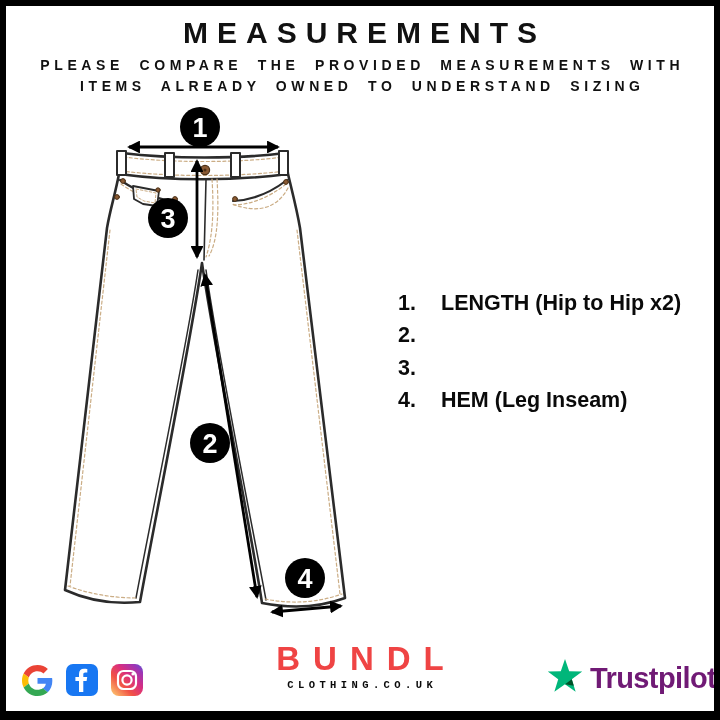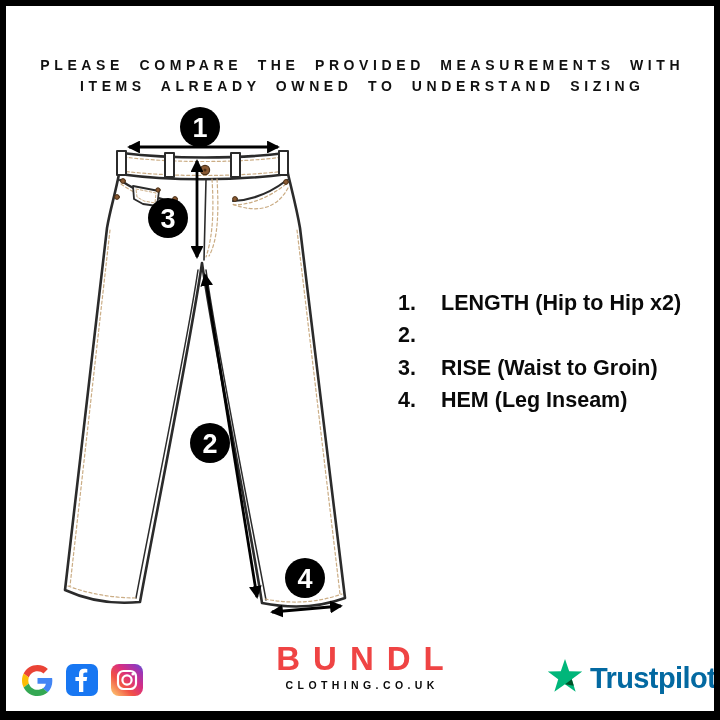--- a/index.html
+++ b/index.html
@@ -29,30 +29,31 @@
     font-size:21.5px;font-weight:700;color:#0a0a0a;
   }
   .legend li{display:flex;height:32.5px;align-items:center;}
   .lnum{width:43px;flex:0 0 43px;}
   .llbl{white-space:nowrap;}
   
   .social{position:absolute;left:22px;top:664px;display:flex;align-items:center;gap:13px;}
   .social svg{display:block;}
   .brand{position:absolute;left:0;right:0;top:641px;text-align:center;}
   .brand-name{font-size:33px;font-weight:800;letter-spacing:13px;text-indent:13px;color:#ef4444;line-height:36px;}
-  .brand-domain{font-size:10.5px;font-weight:700;letter-spacing:4.4px;text-indent:4.4px;color:#0a0a0a;margin-top:2px;}
+  .brand-domain{font-size:10.5px;font-weight:700;letter-spacing:4.4px;text-indent:4.4px;color:#0a0a0a;margin-top:2px;font-family:Liberation Mono, monospace;}
   .trustpilot{position:absolute;left:545px;top:659px;display:flex;align-items:center;}
-  .tp-text{font-size:29px;font-weight:700;letter-spacing:-0.6px;color:#0369a1;margin-left:5px;}
+  .tp-text{font-size:29px;font-weight:700;letter-spacing:-0.6px;color:#701a75;margin-left:5px;}
 </style>
 </head>
 <body>
 
 <div class="page">
   <div class="frame"></div>
 
+  <div class="title">MEASUREMENTS</div>
   <div class="subtitle sub2">ITEMS ALREADY OWNED TO UNDERSTAND SIZING</div>
   <div class="subtitle sub1">PLEASE COMPARE THE PROVIDED MEASUREMENTS WITH</div>
 
   <svg class="diagram" viewBox="0 0 300 522" width="300" height="522">
     <defs>
       <marker id="ah" viewBox="0 0 10 10" refX="8.5" refY="5" markerWidth="4.6" markerHeight="4.6" orient="auto-start-reverse">
         <path d="M0,0 L10,5 L0,10 z" fill="#000"></path>
       </marker>
     </defs>
 
@@ -136,21 +137,20 @@
   <ol class="legend">
     <li>
       <span class="lnum">1.</span>
       <span class="llbl">LENGTH (Hip to Hip x2)</span>
     </li>
     <li>
       <span class="lnum">2.</span>
     </li>
     <li>
       <span class="lnum">3.</span>
-      <span class="llbl">RISE (Waist to Groin)</span>
     </li>
     <li>
       <span class="lnum">4.</span>
       <span class="llbl">HEM (Leg Inseam)</span>
     </li>
   </ol>
 
   <div class="social">
     <svg width="31" height="31" viewBox="0 0 48 48">
       <path fill="#EA4335" d="M24 9.5c3.54 0 6.71 1.22 9.21 3.6l6.85-6.85C35.9 2.38 30.47 0 24 0 14.62 0 6.51 5.38 2.56 13.22l7.98 6.19C12.43 13.72 17.74 9.5 24 9.5z"></path>

